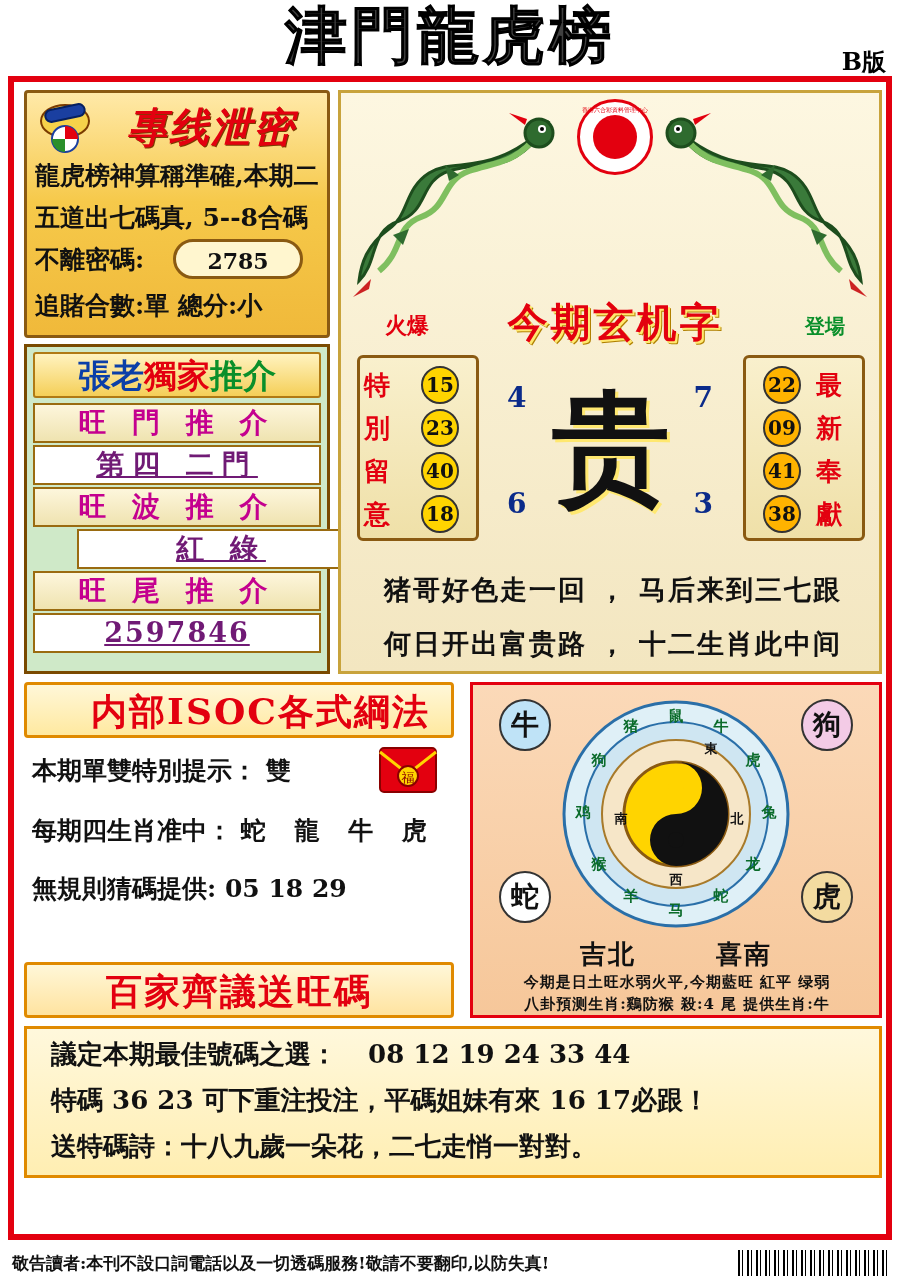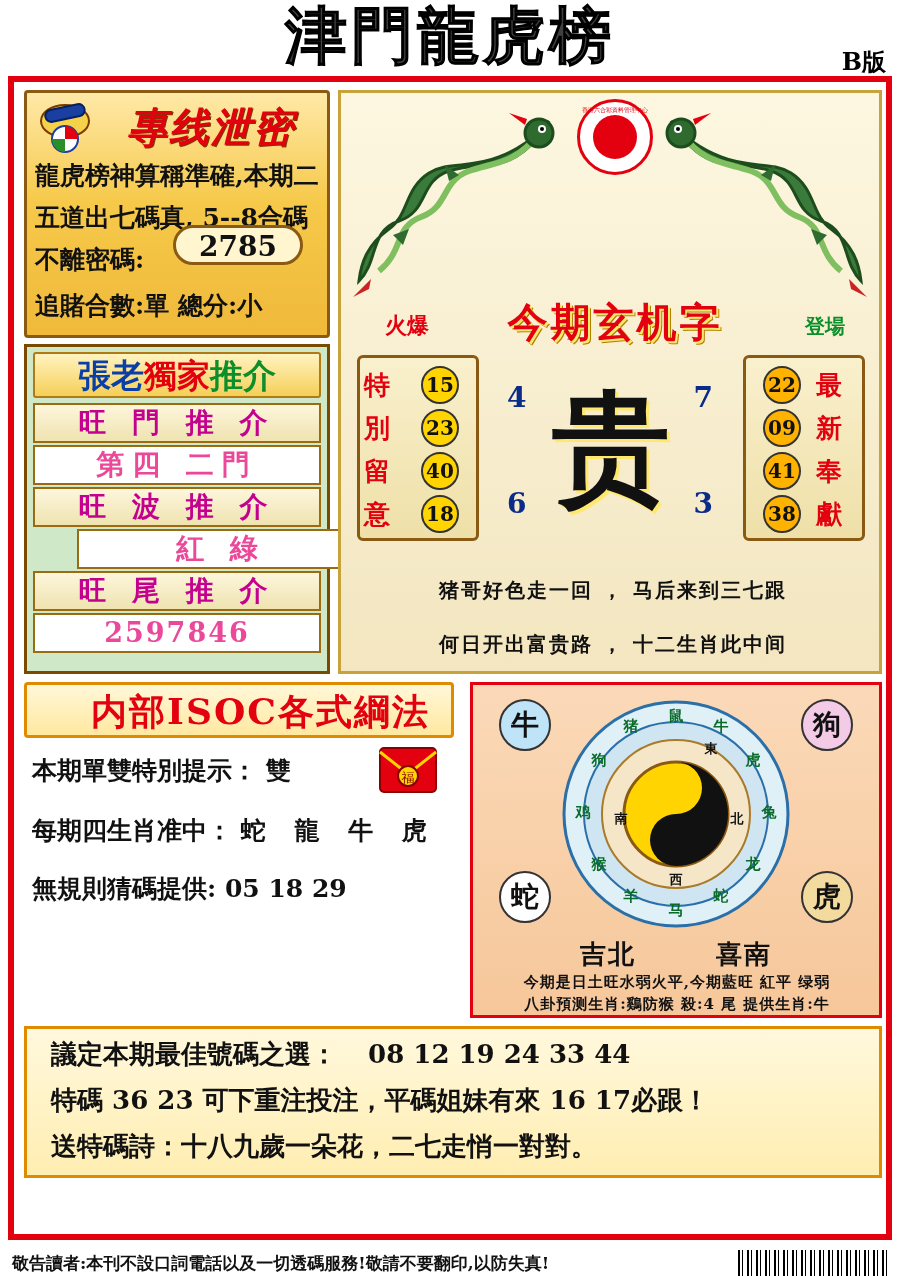--- a/index.html
+++ b/index.html
@@ -51,23 +51,23 @@
   }
   .pl{
     position:absolute;left:8px;font-family:"DejaVu Serif","Liberation Serif",serif;
     font-size:25px;font-weight:bold;color:#111;white-space:nowrap;
   }
   .pl1{top:66px;}
   .pl2{top:108px;}
   .pl3{top:150px;}
   .pl4{top:196px;}
   .codepill{
-    position:absolute;left:146px;top:132px;width:130px;height:40px;
+    position:absolute;left:146px;top:146px;width:130px;height:40px;
     border:3px solid #8a5a12;border-radius:20px;background:#fff6cf;
-    text-align:center;line-height:38px;font-size:28px;font-weight:bold;color:#111;
+    text-align:center;line-height:38px;font-size:22px;font-weight:bold;color:#111;
     font-family:"DejaVu Serif","Liberation Serif",serif;box-sizing:border-box;
   }
 
   
   .zhanglao{
     position:absolute;left:10px;top:262px;width:306px;height:330px;
     border:3px solid #7a4a00;background:#cfe9c8;box-sizing:border-box;
   }
   .zl-title{
     position:absolute;left:6px;top:5px;width:288px;height:46px;
@@ -79,21 +79,21 @@
   .zl-title .b{color:#0b3fa8;}
   .zl-title .r{color:#e3000f;}
   .zl-title .g{color:#0a8f2a;}
   .zl-row{
     position:absolute;left:6px;width:288px;height:40px;
     border:2px solid #9a6b10;box-sizing:border-box;
     text-align:center;font-family:"DejaVu Serif","Liberation Serif",serif;
     font-size:28px;font-weight:bold;line-height:36px;letter-spacing:8px;
   }
   .zl-head{background:linear-gradient(#fdf6dc,#efe3b0);color:#c4008f;}
-  .zl-val{background:#ffffff;color:#ec4899;}
+  .zl-val{background:#ffffff;color:#701a75;text-decoration:underline;}
   .r1{top:56px;} .r2{top:98px;} .r3{top:140px;} .r4{top:182px;margin-left:44px;}
   .r5{top:224px;} .r6{top:266px;letter-spacing:2px;font-size:27px;}
 
   
   .dragonpanel{
     position:absolute;left:324px;top:8px;width:544px;height:584px;
     border:3px solid #c8a33c;background:linear-gradient(#fdf7e1,#f3e6c0);
     box-sizing:border-box;overflow:hidden;
   }
   .hk-emblem{
@@ -173,21 +173,21 @@
     font-size:28px;font-weight:bold;color:#0b2b8a;
   }
   .cn1{left:150px;top:26px;}
   .cn2{right:152px;top:26px;}
   .cn3{left:150px;top:132px;}
   .cn4{right:152px;top:132px;}
 
   .poem{
     position:absolute;left:22px;top:470px;width:500px;
     font-family:"DejaVu Serif","Liberation Serif",serif;
-    font-size:20px;font-weight:bold;color:#111;letter-spacing:2px;
+    font-size:27px;font-weight:bold;color:#111;letter-spacing:2px;
     line-height:54px;text-align:center;
   }
 
   
   .isocbox{
     position:absolute;left:10px;top:600px;width:440px;height:266px;
     box-sizing:border-box;
   }
   .isoc-title{
     position:absolute;left:0;top:0;width:430px;height:56px;
@@ -427,20 +427,21 @@
       <div class="isoc-line il2">
         <span>每期四生肖准中：</span>
         <span class="il-val">蛇 龍 牛 虎</span>
       </div>
       <div class="isoc-line il3">
         <span>無規則猜碼提供:</span>
         <span>05 18 29</span>
       </div>
     </div>
 
+    <div class="baijia">百家齊議送旺碼</div>
 
     <div class="zodiacpanel">
       <div class="corner c-tl">牛</div>
       <div class="corner c-tr">狗</div>
       <div class="corner c-bl">蛇</div>
       <div class="corner c-br">虎</div>
 
       <div class="wheel">
         <svg width="230" height="230" viewBox="0 0 230 230">
           <circle cx="115" cy="115" r="112" fill="#dff0f7" stroke="#2a6fa8" stroke-width="3"></circle>

